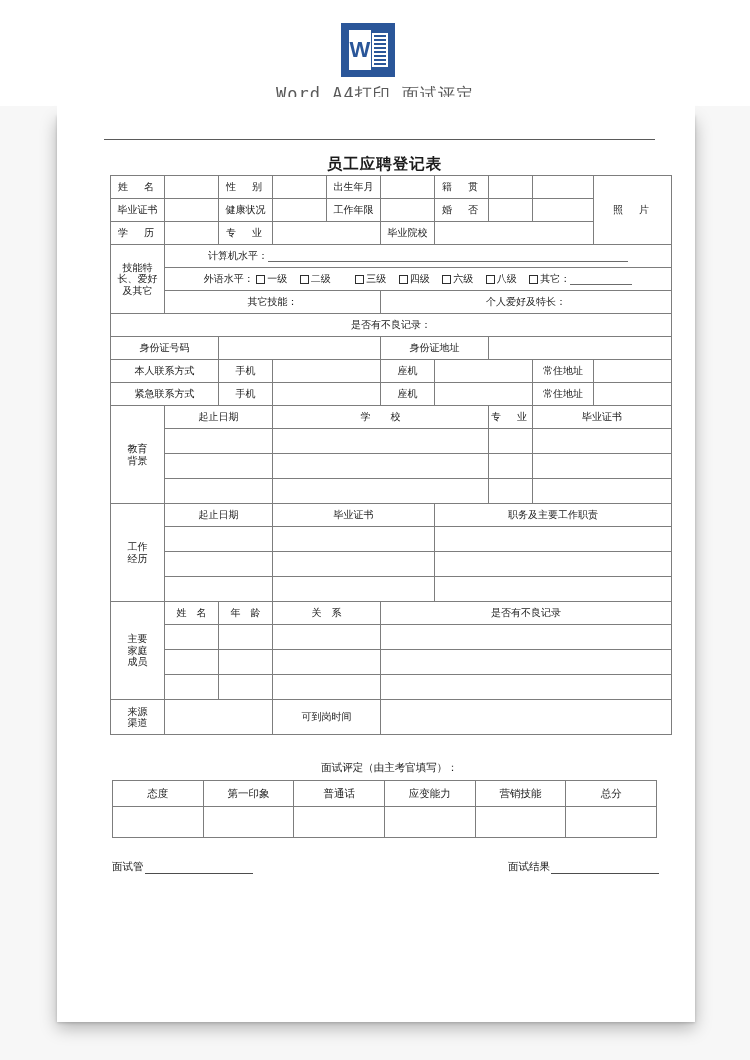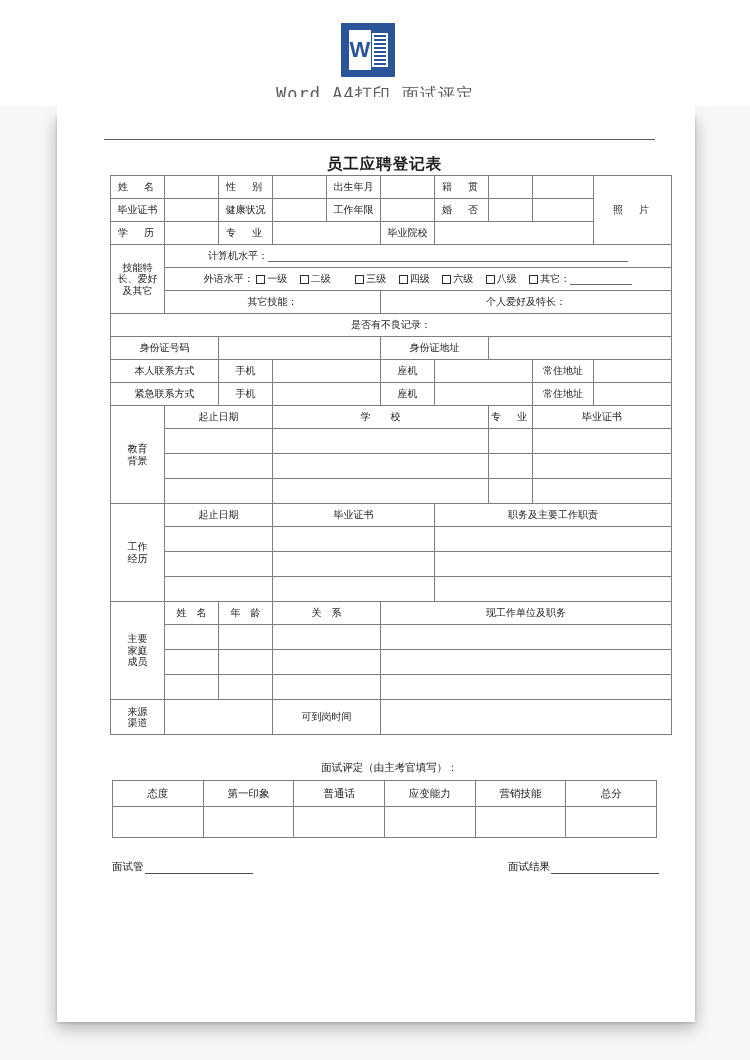--- a/index.html
+++ b/index.html
@@ -320,21 +320,21 @@
 
         <tr>
           <td rowspan="4" class="vstack">
             <span>主要</span><br>
             <span>家庭</span><br>
             <span>成员</span>
           </td>
           <td>姓　名</td>
           <td>年　龄</td>
           <td colspan="2">关　系</td>
-          <td colspan="5">现工作单位及职务</td>
+          <td colspan="5">是否有不良记录</td>
         </tr>
         <tr>
           <td style="height:24px"></td>
           <td></td>
           <td colspan="2"></td>
           <td colspan="5"></td>
         </tr>
         <tr>
           <td style="height:24px"></td>
           <td></td>

